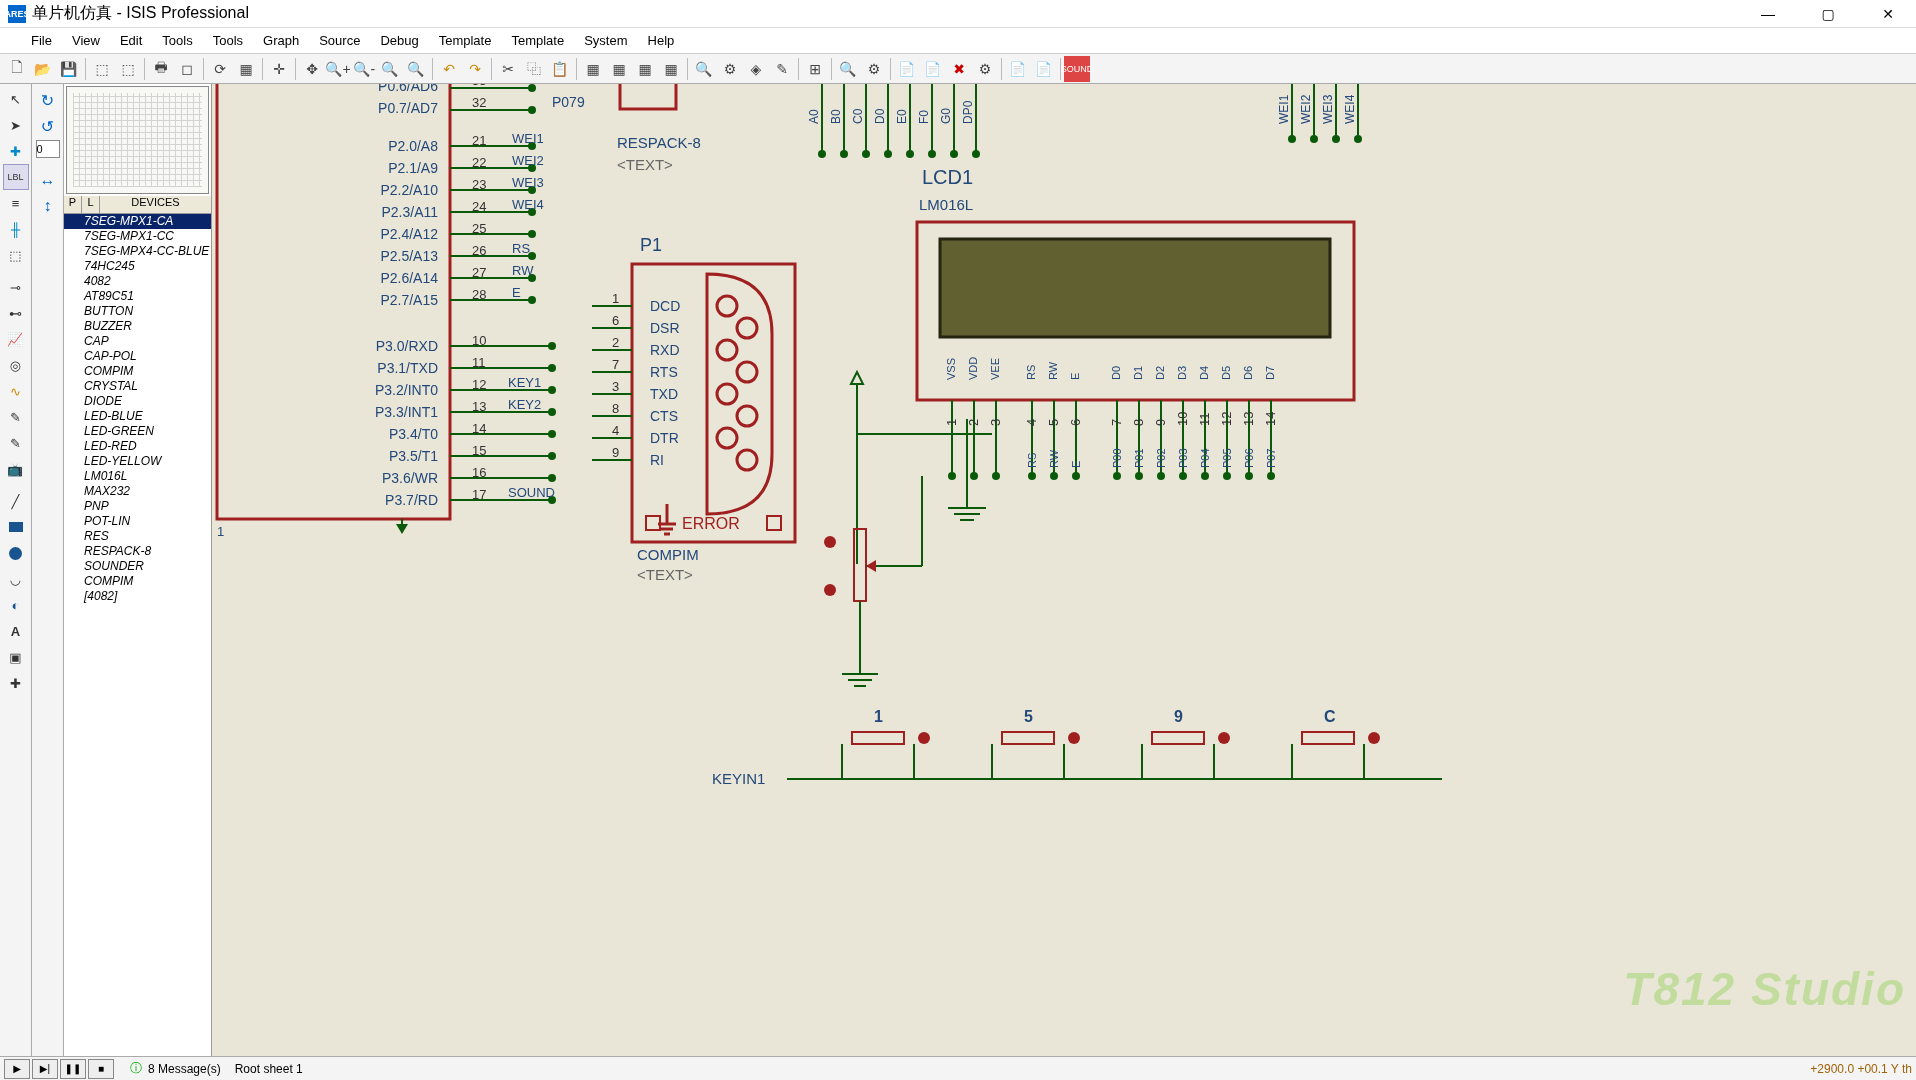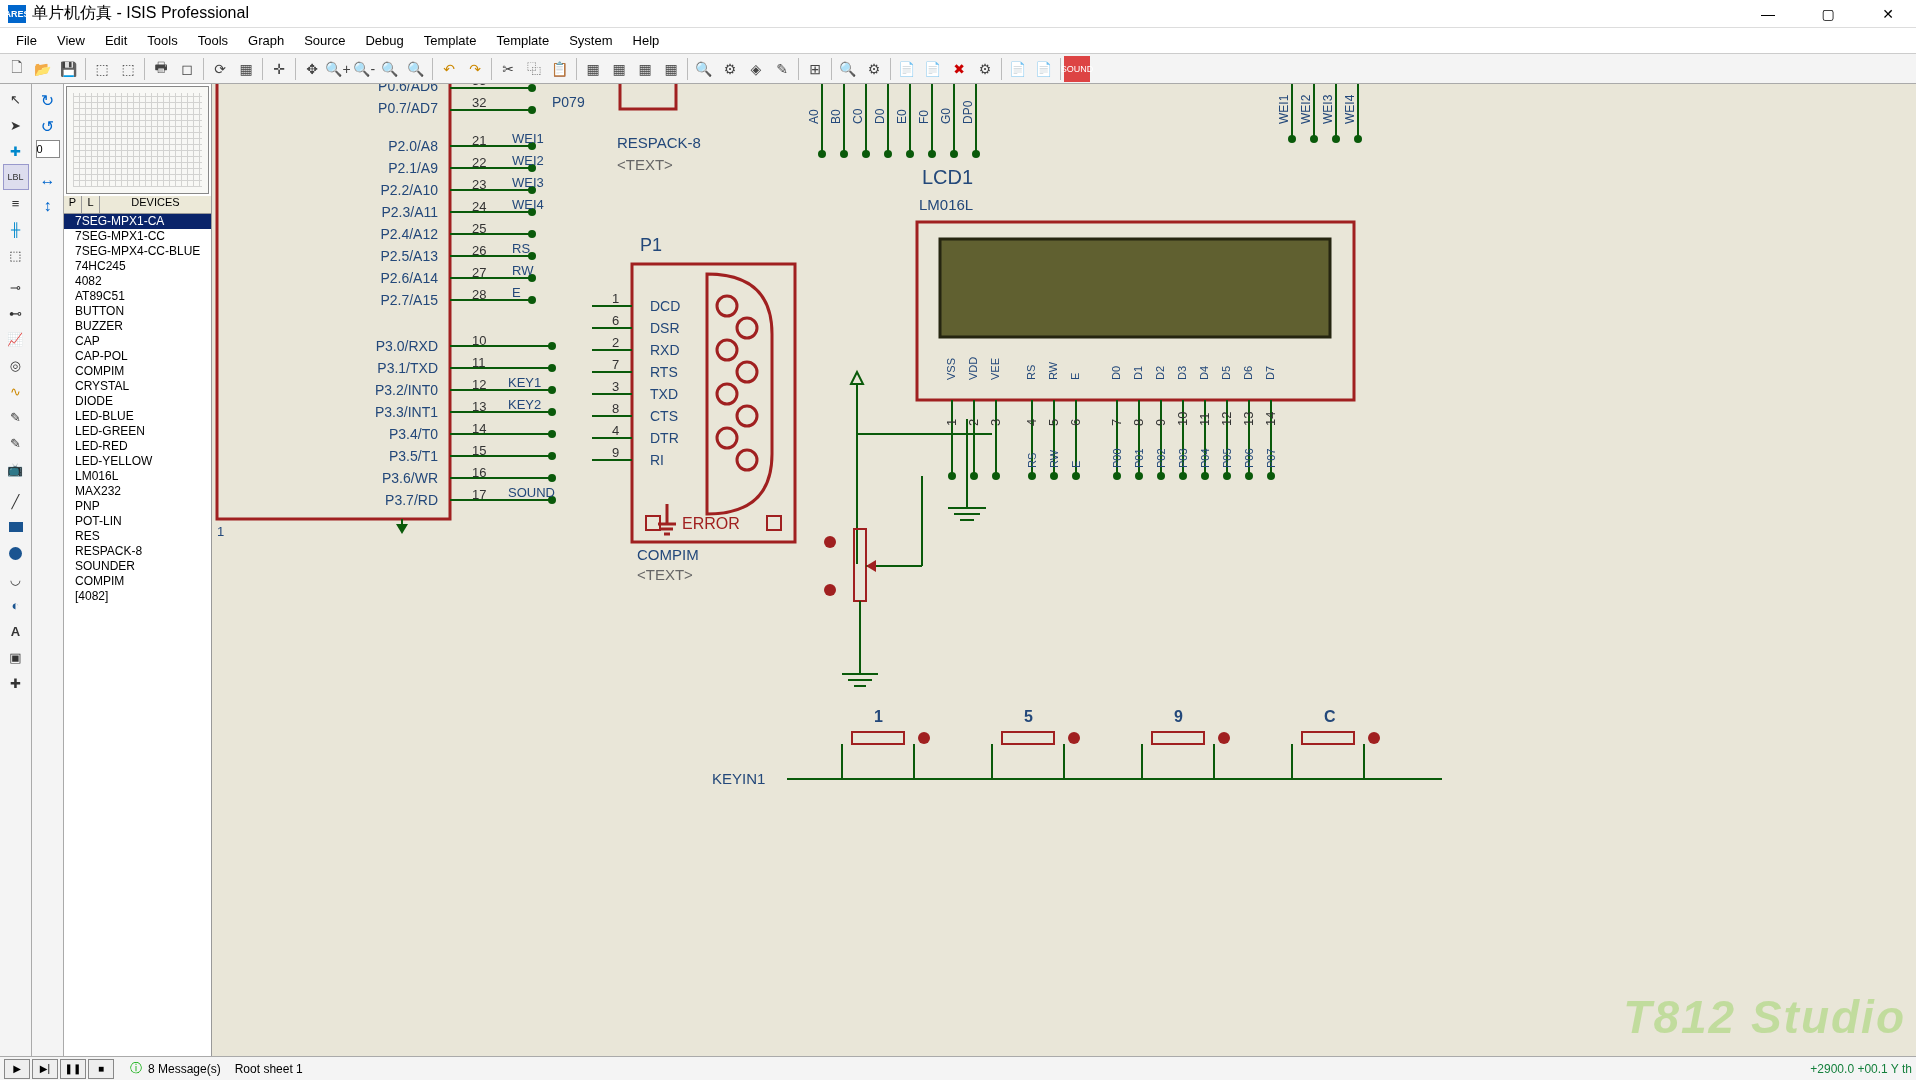--- a/index.html
+++ b/index.html
@@ -6,21 +6,21 @@
 body { background: #fff; width: 1916px; height: 1080px; overflow: hidden; user-select: none; }
 
 
 .titlebar { height: 28px; background: #fff; display: flex; align-items: center; padding: 0 8px; border-bottom: 1px solid #ddd; }
 .titlebar .logo { width: 18px; height: 18px; background: #0066cc; color: #fff; font-size: 9px; font-weight: bold; display: flex; align-items: center; justify-content: center; margin-right: 6px; }
 .titlebar .title { font-size: 16px; }
 .titlebar .controls { margin-left: auto; display: flex; gap: 20px; }
 .titlebar .controls div { width: 40px; height: 28px; display: flex; align-items: center; justify-content: center; font-size: 14px; }
 
 
-.menubar { height: 26px; background: #fff; display: flex; align-items: center; padding: 0 6px; border-bottom: 1px solid #ccc; }
+.menubar { height: 26px; background: #fff; display: flex; align-items: center; padding: 0 21px; border-bottom: 1px solid #ccc; }
 .menubar .mitem { padding: 4px 10px; font-size: 13px; }
 
 
 .toolbar { height: 30px; background: #f4f4f4; display: flex; align-items: center; padding: 0 4px; border-bottom: 1px solid #aaa; gap: 0; }
 .tbtn { width: 26px; height: 26px; display: flex; align-items: center; justify-content: center; font-size: 14px; color: #444; }
 .tsep { width: 1px; height: 22px; background: #bbb; margin: 0 3px; }
 
 
 .main { display: flex; height: calc(1080px - 28px - 26px - 30px - 24px); }
 
@@ -36,43 +36,43 @@
 
 
 .panel { width: 148px; background: #fff; border-right: 1px solid #999; display: flex; flex-direction: column; }
 .overview { height: 108px; border: 1px solid #888; margin: 2px; background: #f8f8f5; position: relative; }
 .overview-content { position:absolute; inset:6px; background: repeating-linear-gradient(90deg, #333 0 1px, transparent 1px 6px), repeating-linear-gradient(0deg, #333 0 1px, transparent 1px 6px); opacity: 0.18; }
 .plhdr { height: 18px; background: #ece9d8; border-bottom: 1px solid #999; display: flex; font-size: 11px; }
 .plhdr .c1 { width: 18px; border-right: 1px solid #999; text-align: center; }
 .plhdr .c2 { width: 18px; border-right: 1px solid #999; text-align: center; }
 .plhdr .c3 { flex: 1; text-align: center; }
 .devlist { flex: 1; overflow-y: auto; background: #fff; font-size: 12px; }
-.devlist .dev { padding: 0 11px; line-height: 15px; white-space: nowrap; }
+.devlist .dev { padding: 0 20px; line-height: 15px; white-space: nowrap; font-style: italic; }
 .devlist .dev.sel { background: #0a246a; color: #fff; }
 
 
 .canvas { flex: 1; background: #e9e6d8; position: relative; overflow: hidden; }
 .canvas svg { position: absolute; top: 0; left: 0; }
 .schematic-text { fill: #23487a; font-family: Arial; }
 .pinnum { fill: #333; font-size: 13px; font-family: Arial; }
 .chip-rect { fill: none; stroke: #a02020; stroke-width: 3; }
 .wire { stroke: #0a5a0a; stroke-width: 2; fill: none; }
 .wire-junction { fill: #0a5a0a; }
 .serial-pin { fill: none; stroke: #a02020; stroke-width: 3; }
 .lcd-screen { fill: #606030; stroke: #252510; stroke-width: 3; }
 .label-red { fill: #a02020; font-family: Arial; }
 .keypad-stroke { stroke: #a02020; stroke-width: 2; fill: none; }
 
 
 .statusbar { height: 24px; background: #f4f4f4; border-top: 1px solid #aaa; display: flex; align-items: center; font-size: 12px; padding: 0 4px; gap: 6px; }
 .statusbar .sim { display: flex; gap: 2px; }
 .statusbar .simbtn { width: 26px; height: 20px; border: 1px solid #888; background: #eee; display: flex; align-items: center; justify-content: center; font-size: 10px; }
 .statusbar .sheet { margin-left: 8px; }
-.statusbar .coords { margin-left: auto; color: #15803d; }
-.watermark { position: absolute; right: 10px; bottom: 12px; font-size: 46px; font-weight: bold; color: rgba(120,200,50,0.35); font-style: italic; letter-spacing: 2px; pointer-events: none; }
+.statusbar .coords { margin-left: auto; color: #a16207; }
+.watermark { position: absolute; right: 10px; bottom: 40px; font-size: 46px; font-weight: bold; color: rgba(120,200,50,0.35); font-style: italic; letter-spacing: 2px; pointer-events: none; }
 </style>
 </head>
 <body>
 
 <div class="titlebar">
   <div class="logo">ARES</div>
   <div class="title">单片机仿真 - ISIS Professional</div>
   <div class="controls">
     <div>—</div>
     <div>▢</div>

